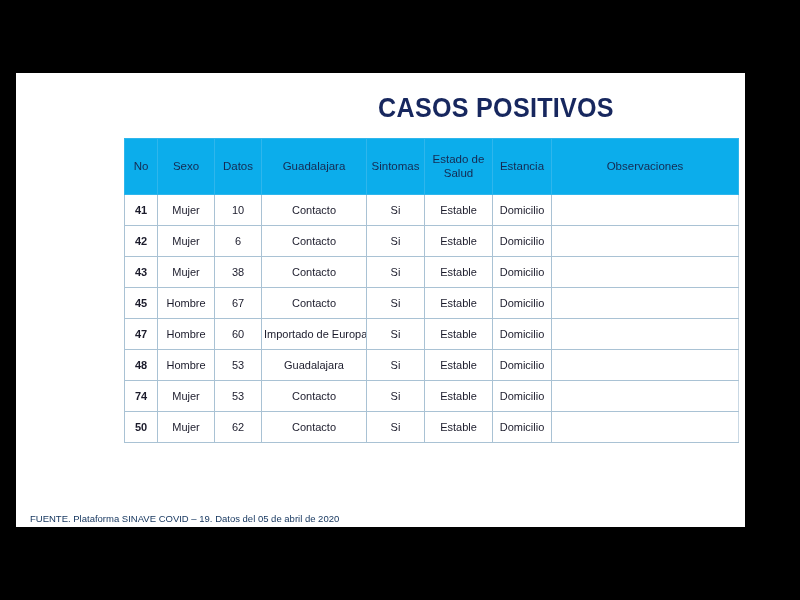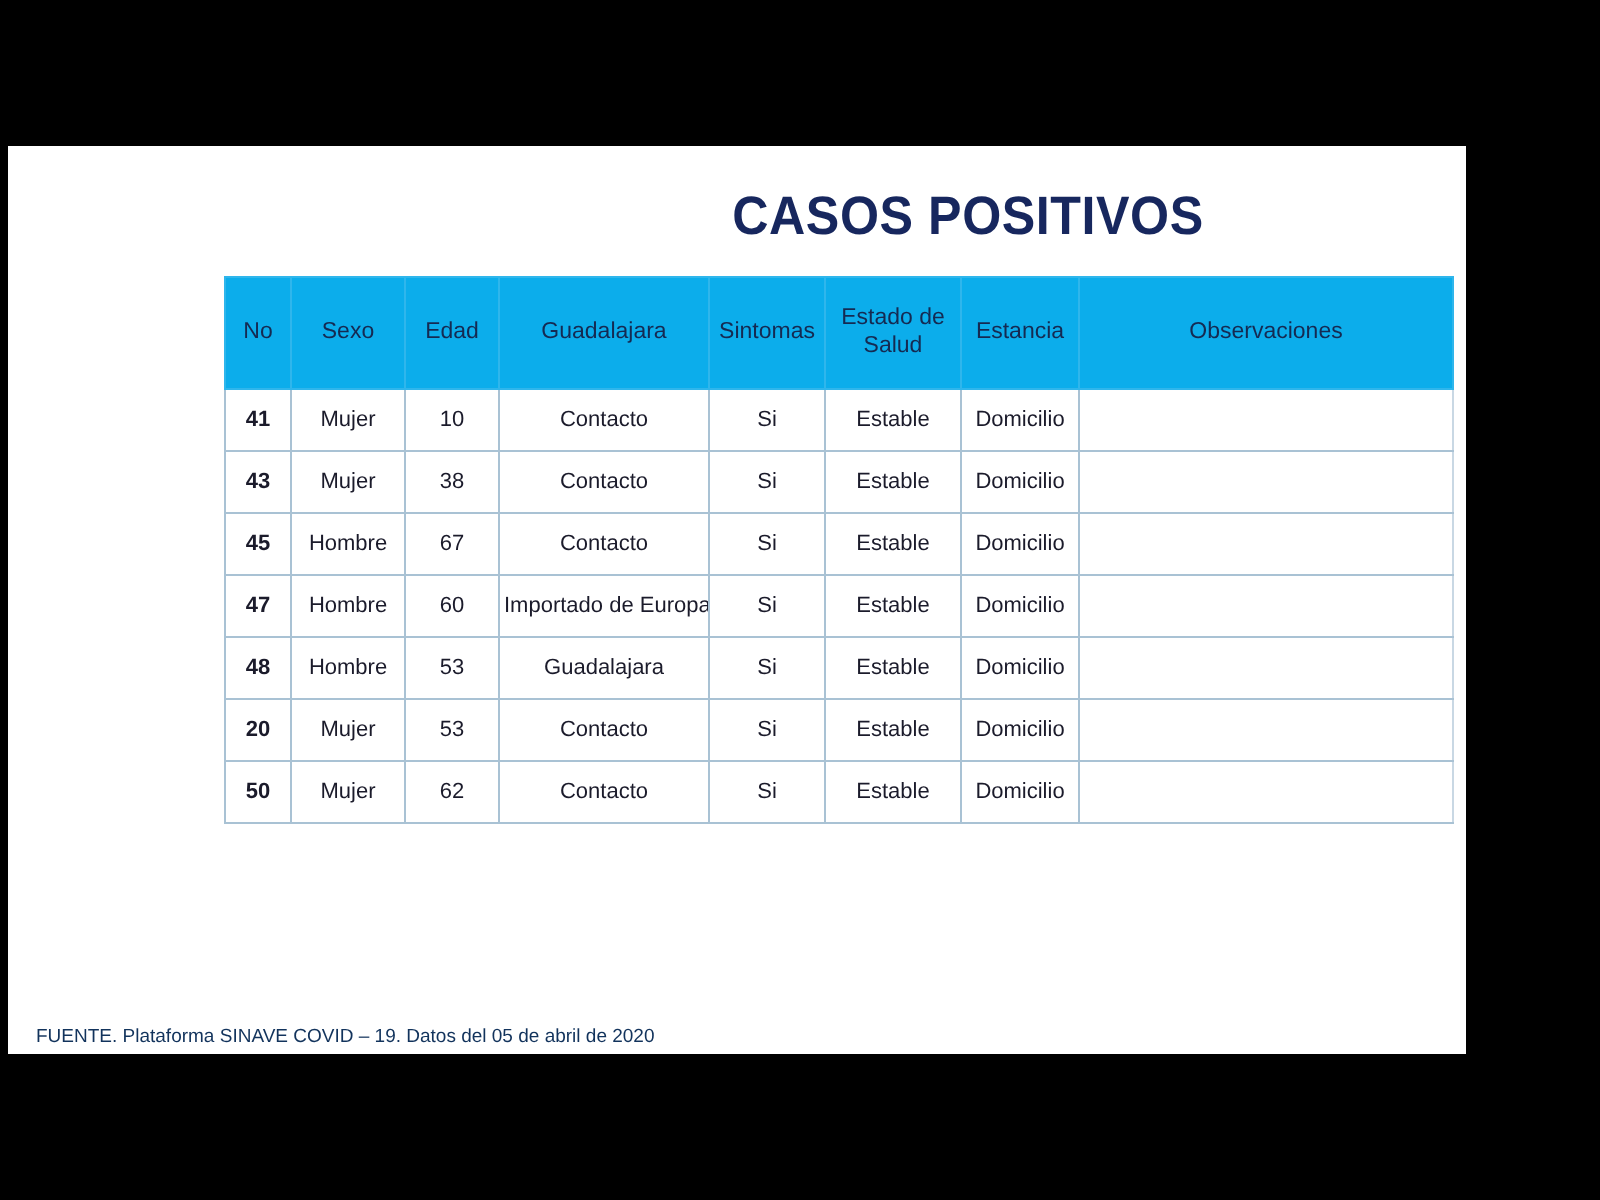--- a/index.html
+++ b/index.html
@@ -25,21 +25,21 @@
     position: absolute;
     left: 0;
     width: 800px;
     background: #000000;
   }
   .letterbox.top { top: 0; height: 73px; }
   .letterbox.bottom { top: 527px; height: 73px; }
 
   #slide-canvas {
     position: absolute;
-    left: 4px;
+    left: 16px;
     top: 73px;
     width: 729px;
     height: 454px;
     background: #ffffff;
   }
 
   
   #slide-title {
     position: absolute;
     left: 180px;
@@ -136,40 +136,50 @@
             <col class="c-proc">
           <col class="c-sint">
             <col class="c-esta">
             <col class="c-estn">
             <col class="c-obs">
         </colgroup>
         <thead>
           <tr>
             <th>No</th>
             <th>Sexo</th>
-            <th>Edad</th>
+            <th>Datos</th>
             <th>Guadalajara</th>
             <th>Sintomas</th>
             <th>Estado de Salud</th>
             <th>Estancia</th>
             <th>Observaciones</th>
           </tr>
         </thead>
         <tbody id="cases-body">
             <tr>
               <td class="col-no">41</td>
               <td>Mujer</td>
               <td>10</td>
               <td>Contacto</td>
               <td>Si</td>
               <td>Estable</td>
               <td>Domicilio</td>
               <td class="col-obs"></td>
             </tr>
             <tr>
+              <td class="col-no">42</td>
+              <td>Mujer</td>
+              <td>6</td>
+              <td>Contacto</td>
+              <td>Si</td>
+              <td>Estable</td>
+              <td>Domicilio</td>
+              <td class="col-obs"></td>
+            </tr>
+            <tr>
               <td class="col-no">43</td>
               <td>Mujer</td>
               <td>38</td>
               <td>Contacto</td>
               <td>Si</td>
               <td>Estable</td>
               <td>Domicilio</td>
               <td class="col-obs"></td>
             </tr>
             <tr>
@@ -196,21 +206,21 @@
               <td class="col-no">48</td>
               <td>Hombre</td>
               <td>53</td>
               <td>Guadalajara</td>
               <td>Si</td>
               <td>Estable</td>
               <td>Domicilio</td>
               <td class="col-obs"></td>
             </tr>
             <tr>
-              <td class="col-no">20</td>
+              <td class="col-no">74</td>
               <td>Mujer</td>
               <td>53</td>
               <td>Contacto</td>
               <td>Si</td>
               <td>Estable</td>
               <td>Domicilio</td>
               <td class="col-obs"></td>
             </tr>
             <tr>
               <td class="col-no">50</td>

